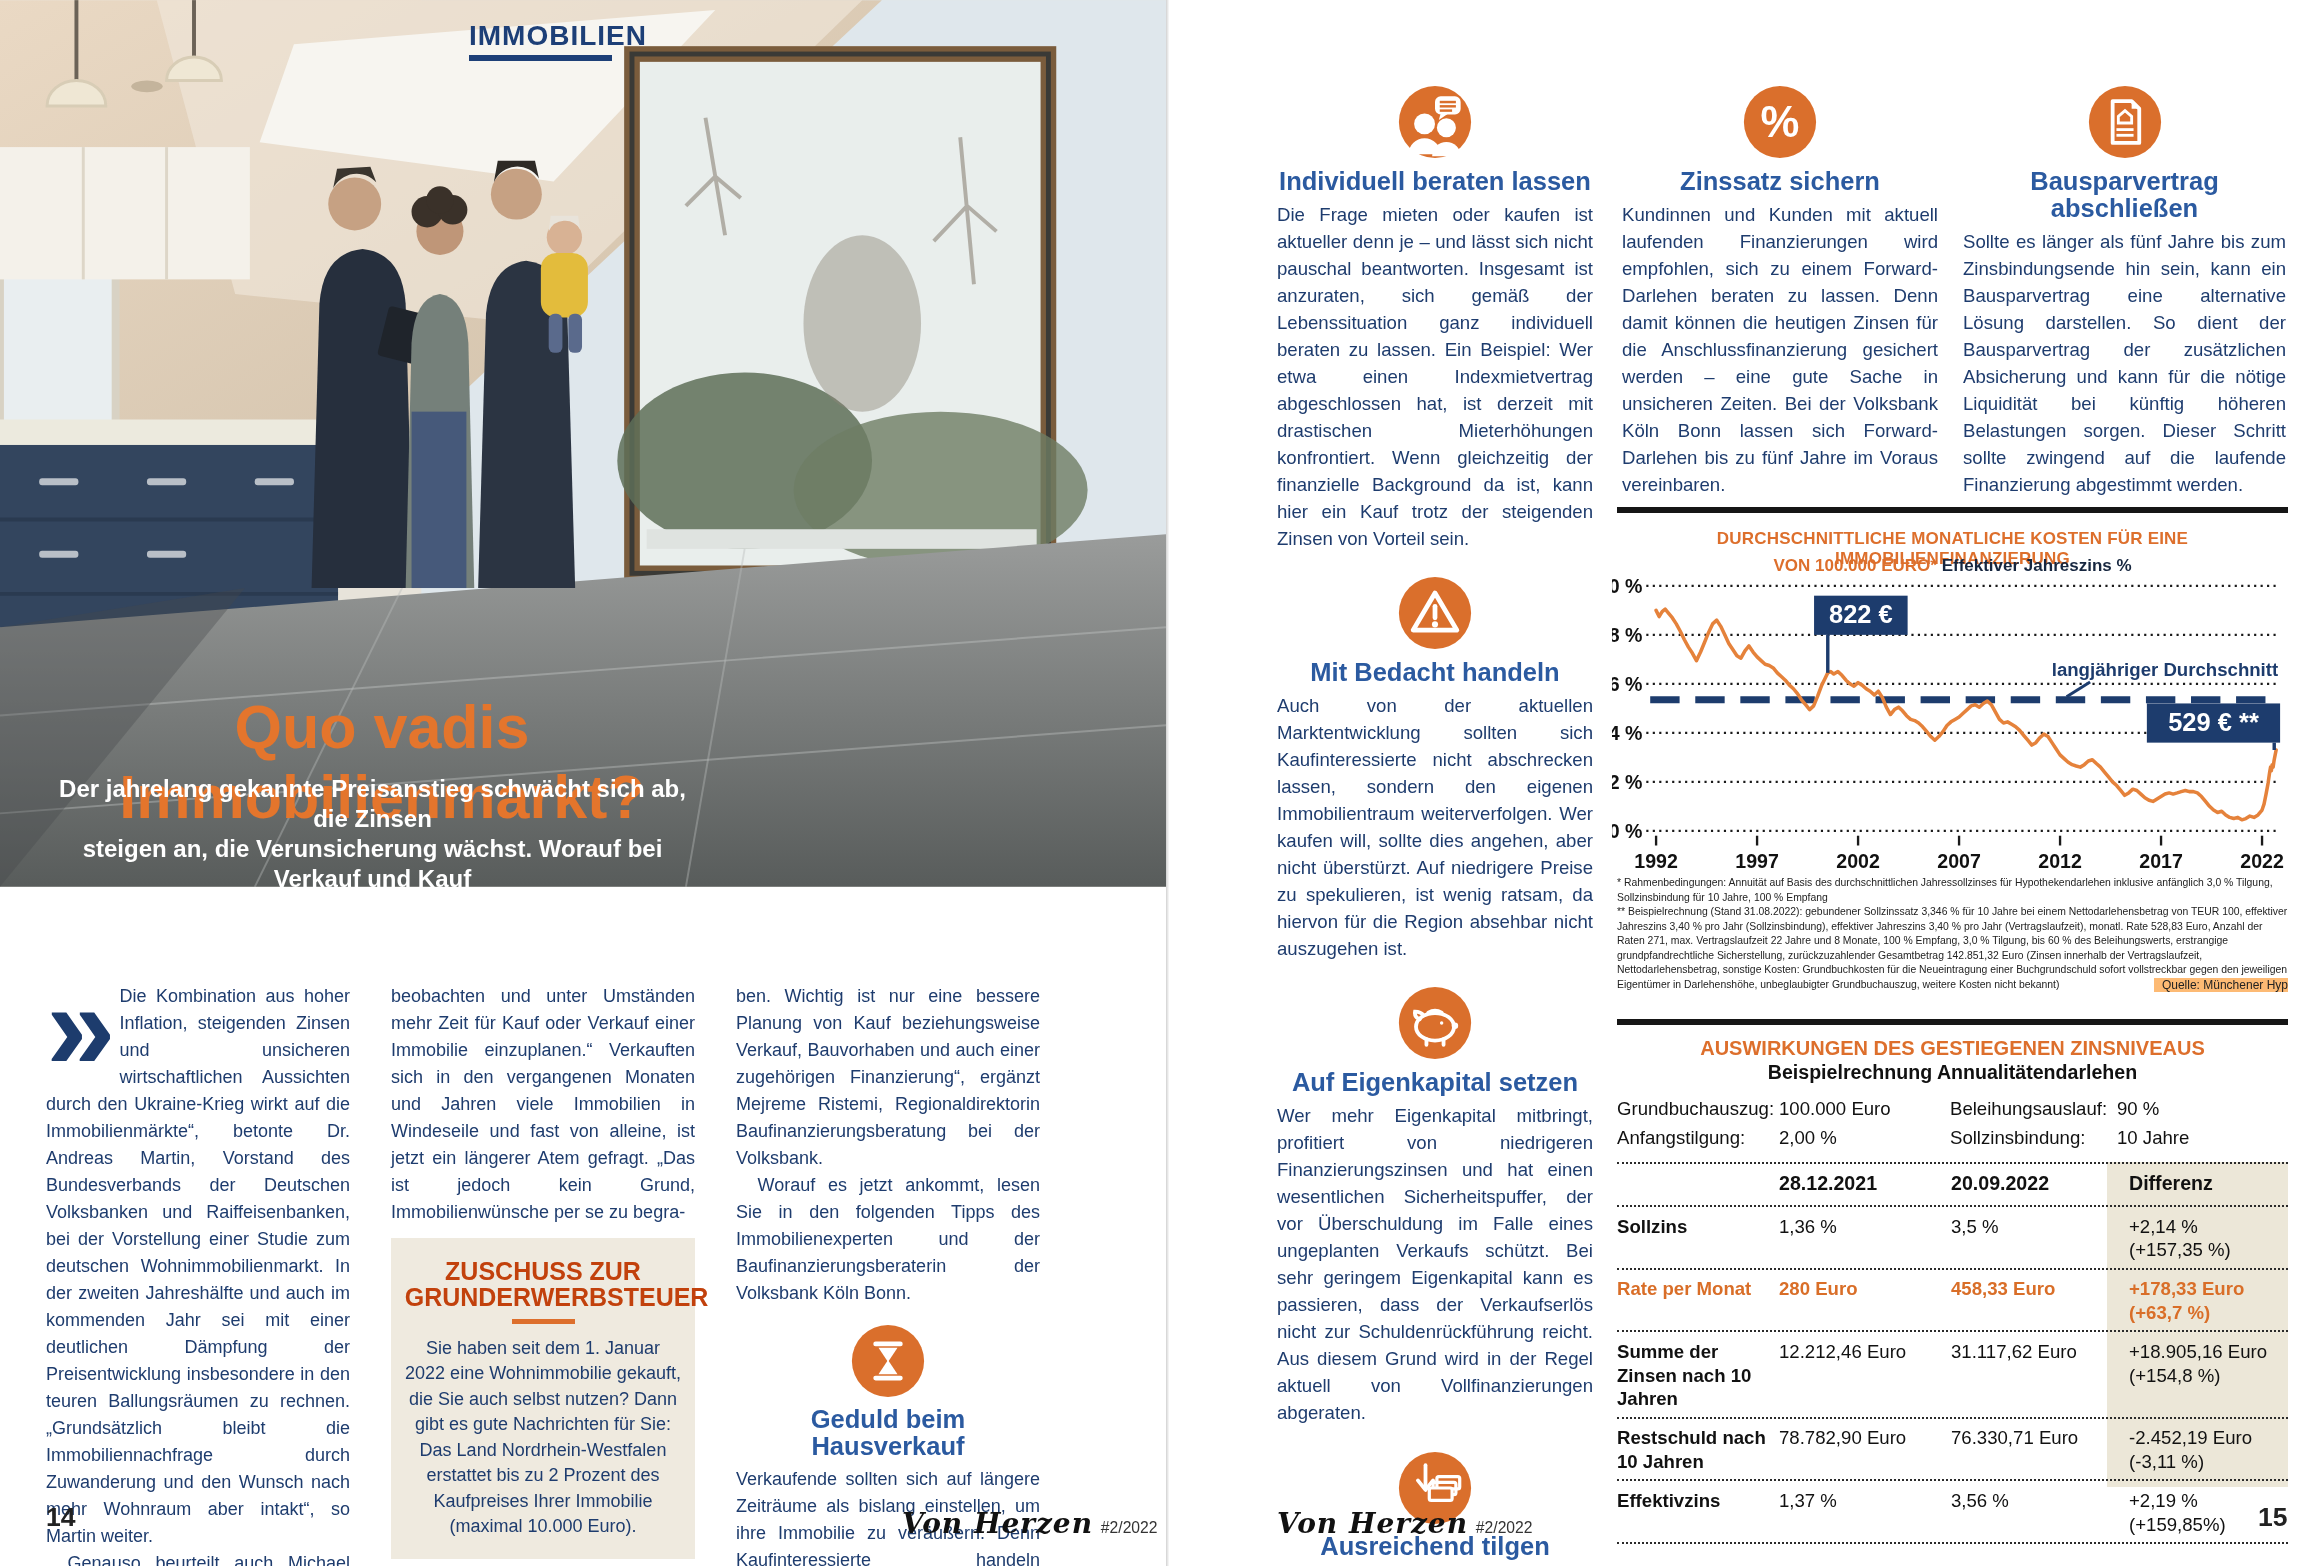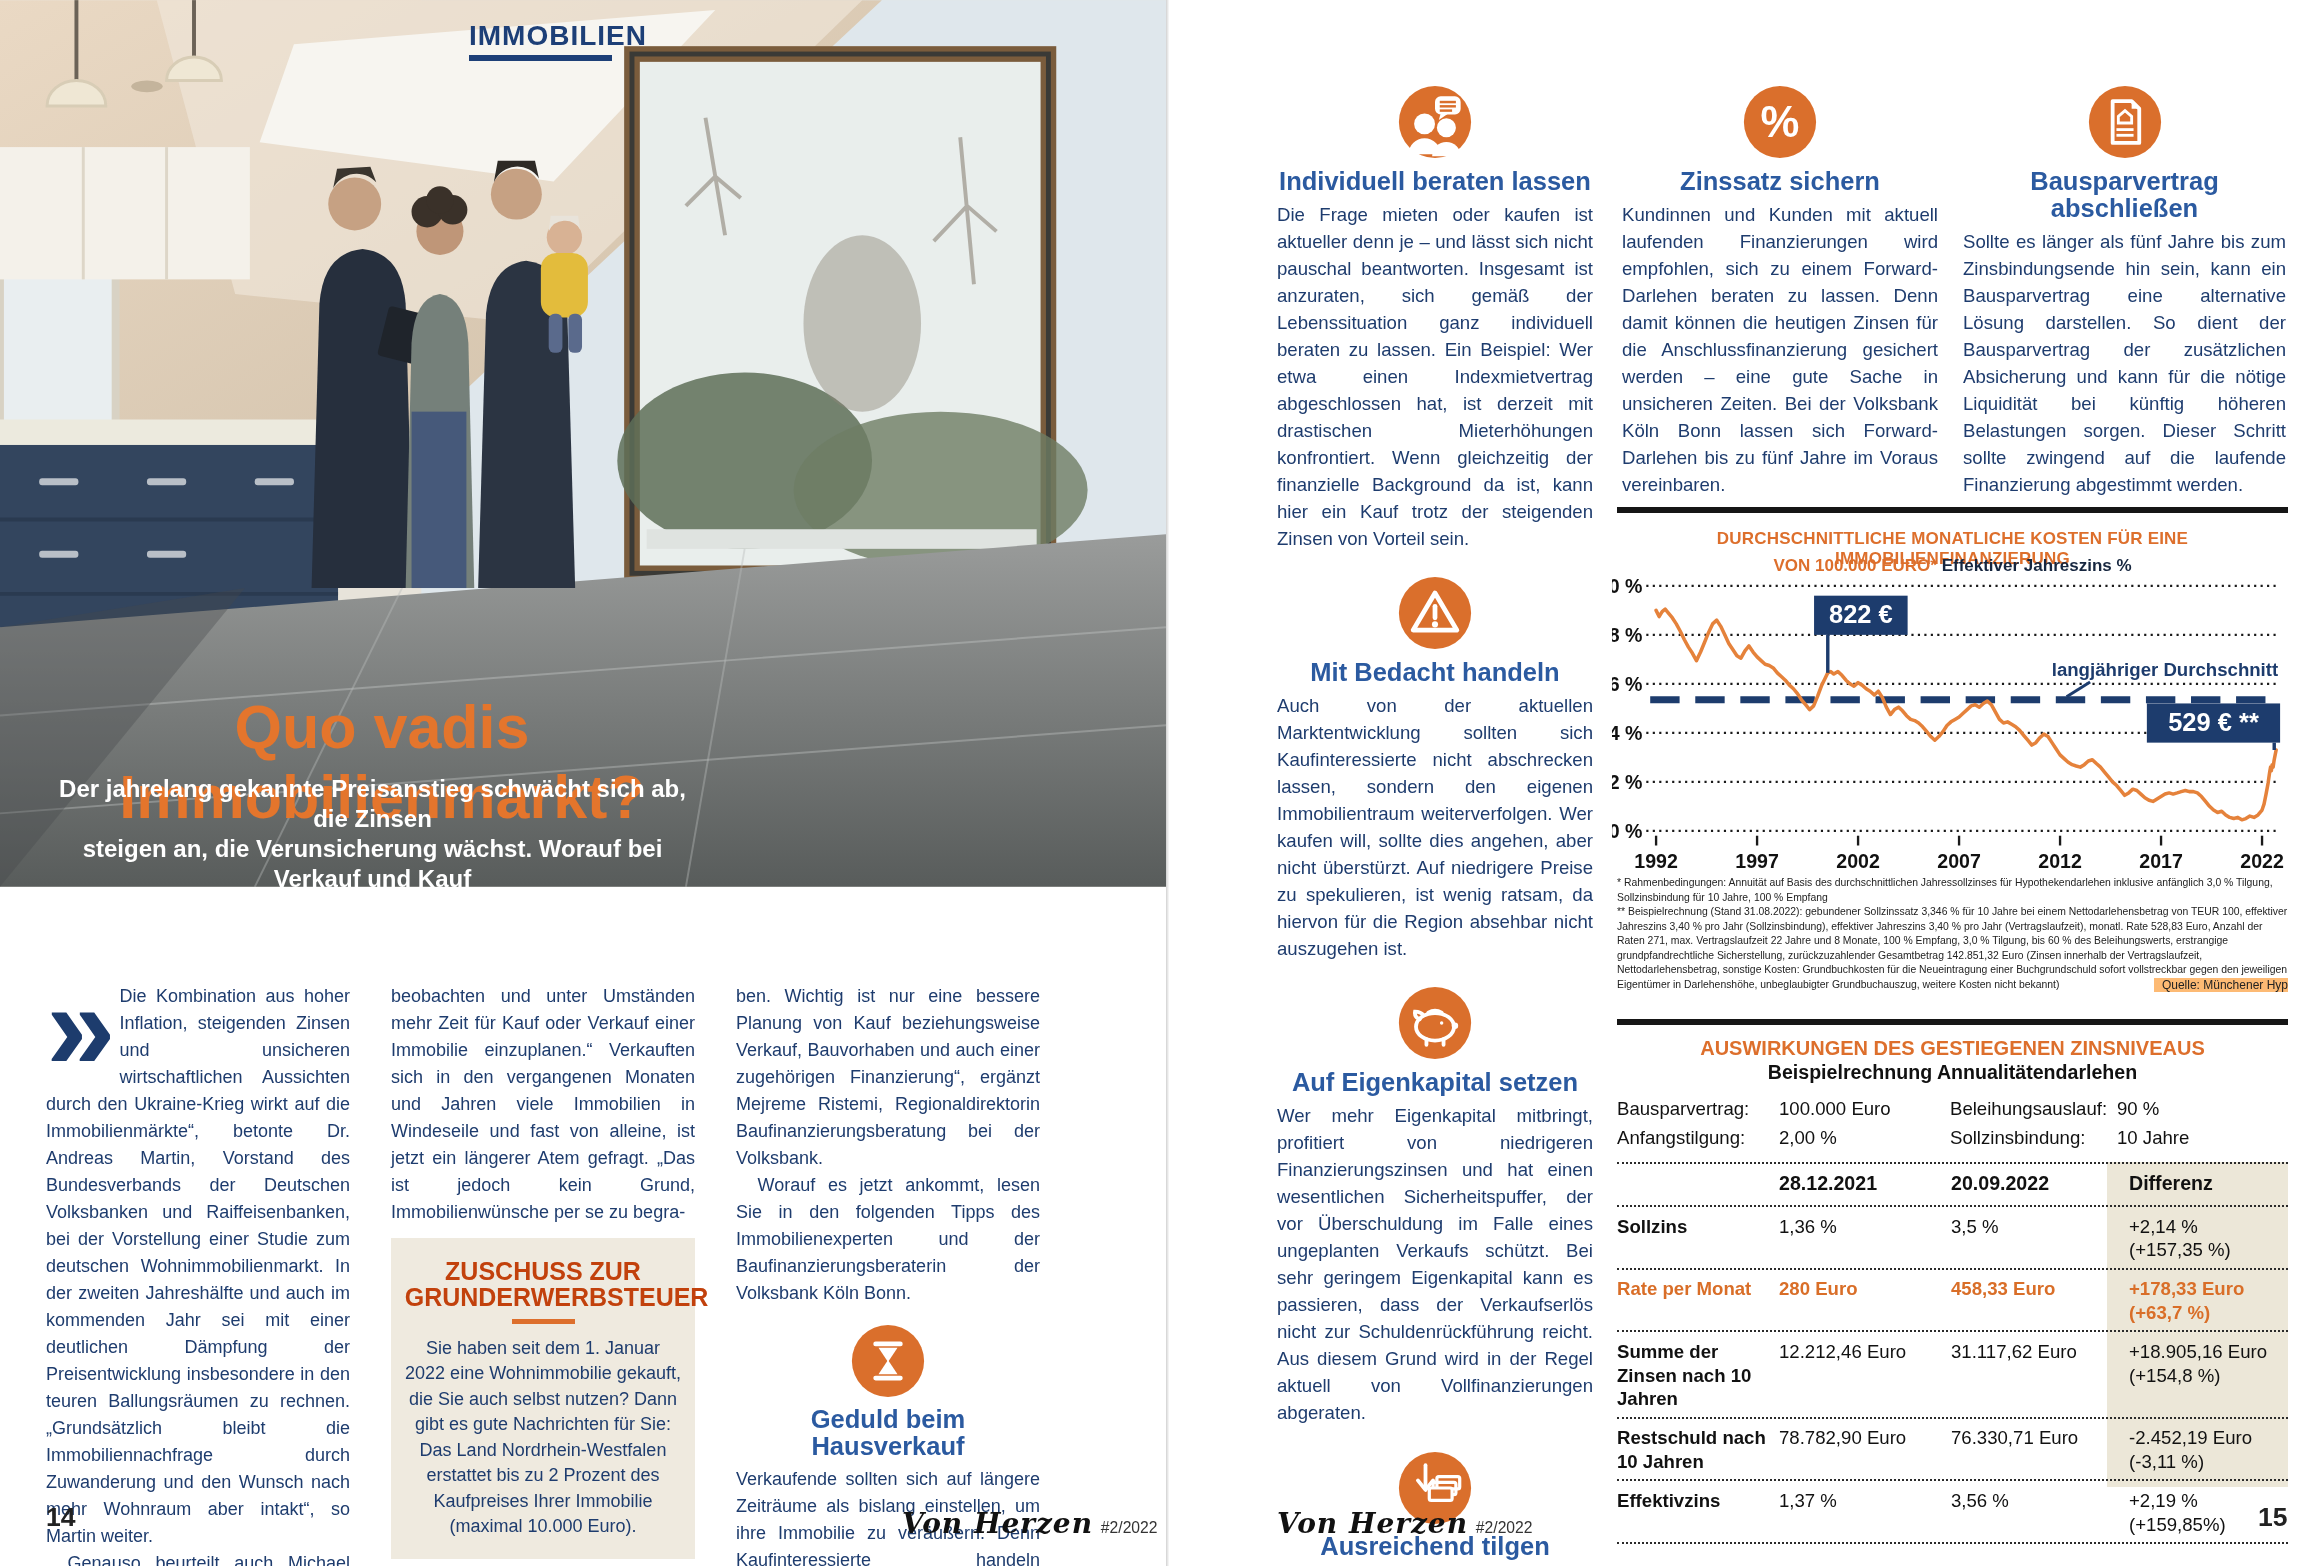--- a/index.html
+++ b/index.html
@@ -372,21 +372,21 @@
     <p data-interactable="false">* Rahmenbedingungen: Annuität auf Basis des durchschnittlichen Jahressollzinses für Hypothekendarlehen inklusive anfänglich 3,0 % Tilgung, Sollzinsbindung für 10 Jahre, 100 % Empfang</p>
     <p data-interactable="false">** Beispielrechnung (Stand 31.08.2022): gebundener Sollzinssatz 3,346 % für 10 Jahre bei einem Nettodarlehensbetrag von TEUR 100, effektiver Jahreszins 3,40 % pro Jahr (Sollzinsbindung), effektiver Jahreszins 3,40 % pro Jahr (Vertragslaufzeit), monatl. Rate 528,83 Euro, Anzahl der Raten 271, max. Vertragslaufzeit 22 Jahre und 8 Monate, 100 % Empfang, 3,0 % Tilgung, bis 60 % des Beleihungswerts, erstrangige grundpfandrechtliche Sicherstellung, zurückzuzahlender Gesamtbetrag 142.851,32 Euro (Zinsen innerhalb der Vertragslaufzeit, Nettodarlehensbetrag, sonstige Kosten: Grundbuchkosten für die Neueintragung einer Buchgrundschuld sofort vollstreckbar gegen den jeweiligen Eigentümer in Darlehenshöhe, unbeglaubigter Grundbuchauszug, weitere Kosten nicht bekannt)</p>
     <span class="fn-src" data-interactable="false">Quelle: Münchener Hyp</span>
   </div>
   <div class="rule rule-2" data-interactable="false"></div>
 
   <div class="tbl-title" data-interactable="false">AUSWIRKUNGEN DES GESTIEGENEN ZINSNIVEAUS</div>
   <div class="tbl-sub" data-interactable="false">Beispielrechnung Annualitätendarlehen</div>
   <div class="tbl-params" data-interactable="false">
     <div class="tp-row" data-interactable="false">
-      <span class="tp-l1" data-interactable="false">Bausparvertrag:</span>
+      <span class="tp-l1" data-interactable="false">Grundbuchauszug:</span>
       <span class="tp-v1" data-interactable="false">100.000 Euro</span>
       <span class="tp-l2" data-interactable="false">Beleihungsauslauf:</span>
       <span class="tp-v2" data-interactable="false">90 %</span>
     </div>
     <div class="tp-row" data-interactable="false">
       <span class="tp-l1" data-interactable="false">Anfangstilgung:</span>
       <span class="tp-v1" data-interactable="false">2,00 %</span>
       <span class="tp-l2" data-interactable="false">Sollzinsbindung:</span>
       <span class="tp-v2" data-interactable="false">10 Jahre</span>
     </div>

